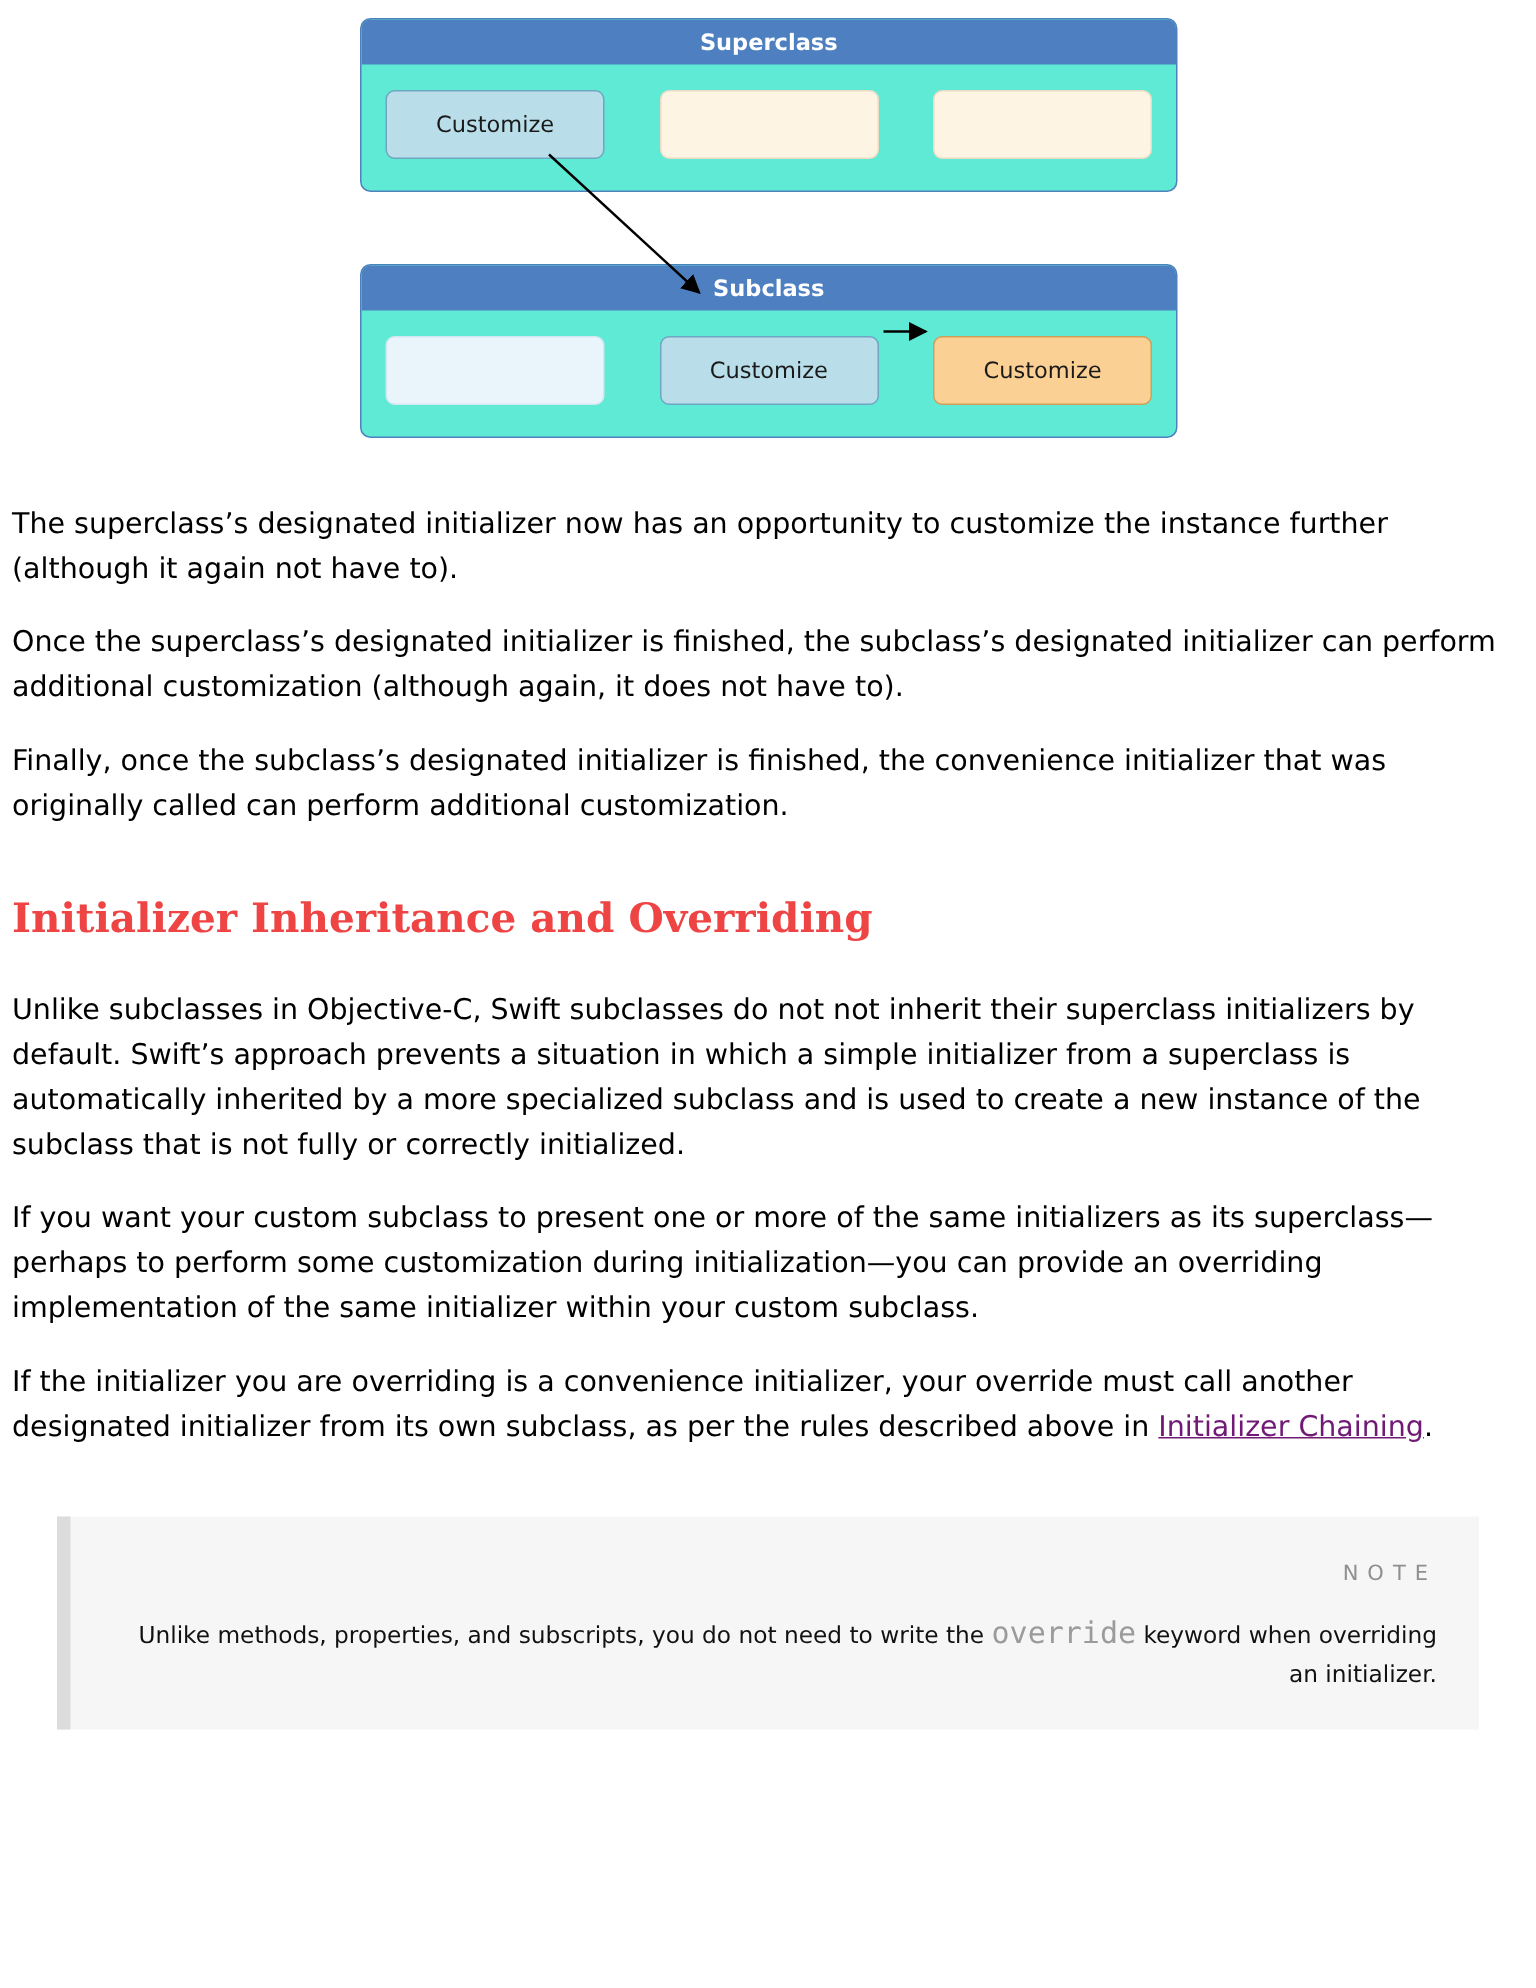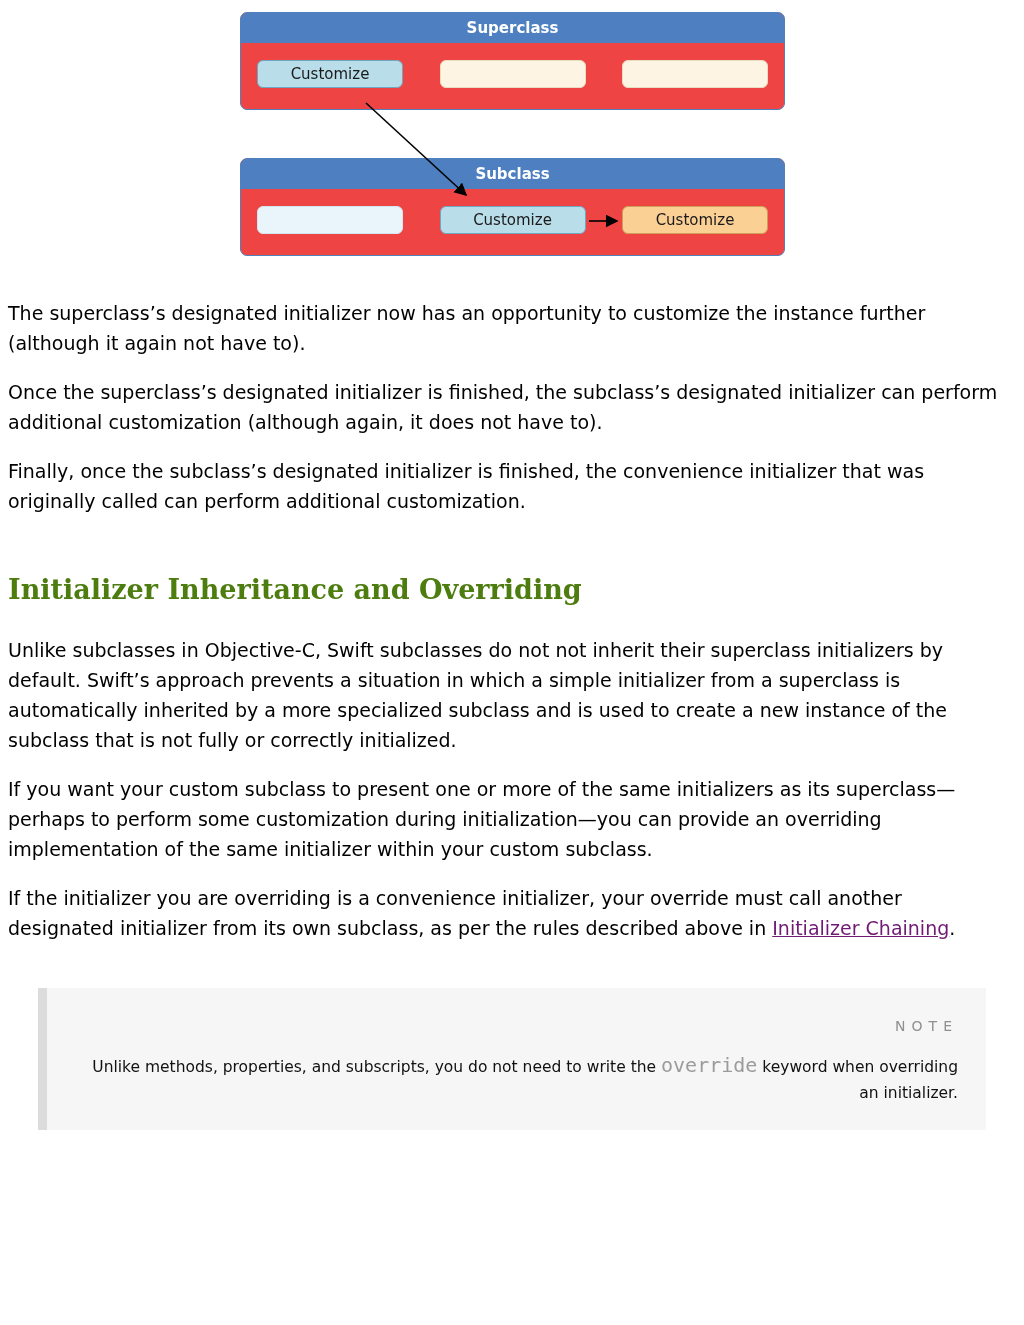--- a/index.html
+++ b/index.html
@@ -17,42 +17,42 @@
 
   
   .diagram {
     position: relative;
     width: 545px;
     margin: 12px 0 0 240px;
   }
   .panel {
     border: 1px solid #4f81bd;
     border-radius: 7px;
-    background: #ef4444;
+    background: #5eead4;
     overflow: hidden;
     box-sizing: border-box;
   }
   .panel.subclass { margin-top: 48px; }
   .panel-header {
     background: #4e80c1;
     color: #ffffff;
     font-weight: bold;
     font-size: 15px;
     text-align: center;
     height: 30px;
     line-height: 30px;
   }
   .panel-body {
     display: flex;
     justify-content: space-between;
     padding: 17px 16px 21px 16px;
   }
   .dbox {
     width: 146px;
-    height: 28px;
+    height: 46px;
     border-radius: 6px;
     box-sizing: border-box;
     display: flex;
     align-items: center;
     justify-content: center;
     font-size: 15px;
     color: #1a1a1a;
   }
   .dbox.blue   { background: #b9dde9; border: 1px solid #6fa6c2; }
   .dbox.cream  { background: #fdf4e4; border: 1px solid #e9dcc3; }
@@ -72,22 +72,22 @@
   }
   .body-text {
     font-size: 19px;
     line-height: 30px;
     margin: 0 0 19px 0;
   }
   h2.section-heading {
     font-family: "DejaVu Serif", "Liberation Serif", serif;
     font-size: 27px;
     font-weight: bold;
-    margin: 58px 0 30px 0;
-    color: #4d7c0f;
+    margin: 45px 0 30px 0;
+    color: #ef4444;
   }
   a.link {
     color: #701a75;
     text-decoration: underline;
     cursor: pointer;
   }
 
   
   .note {
     margin: 45px 26px 40px 30px;

